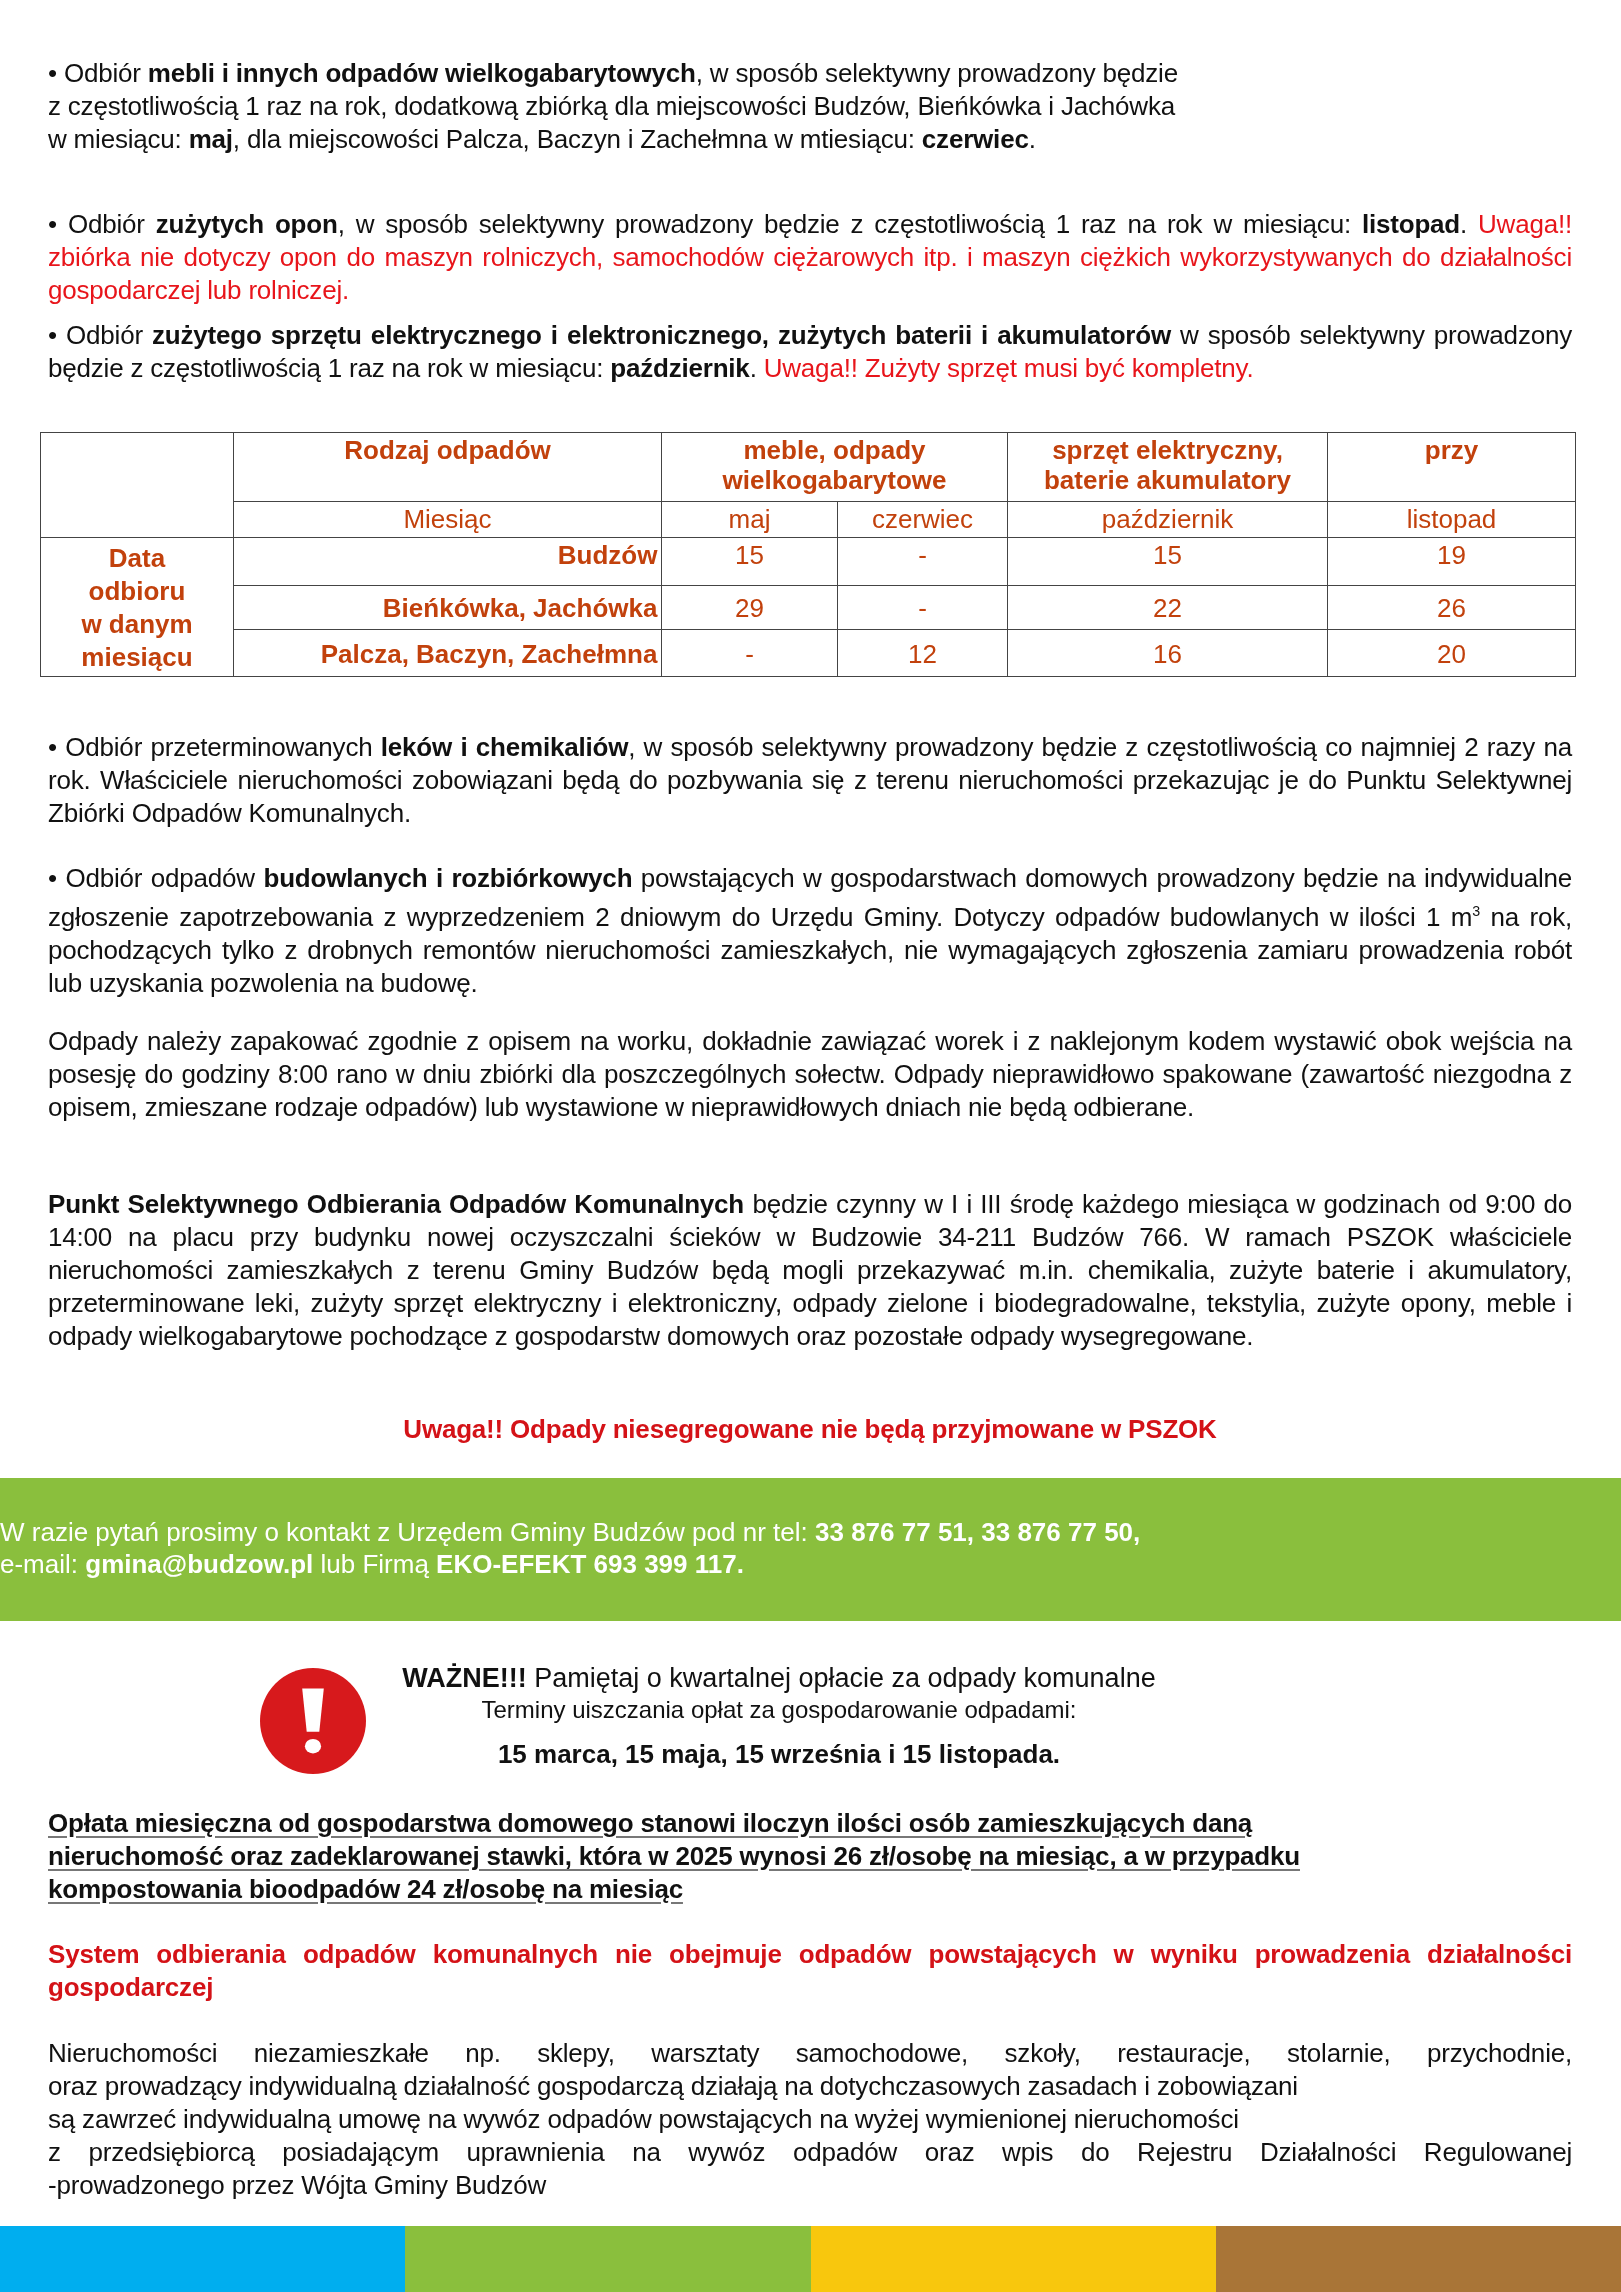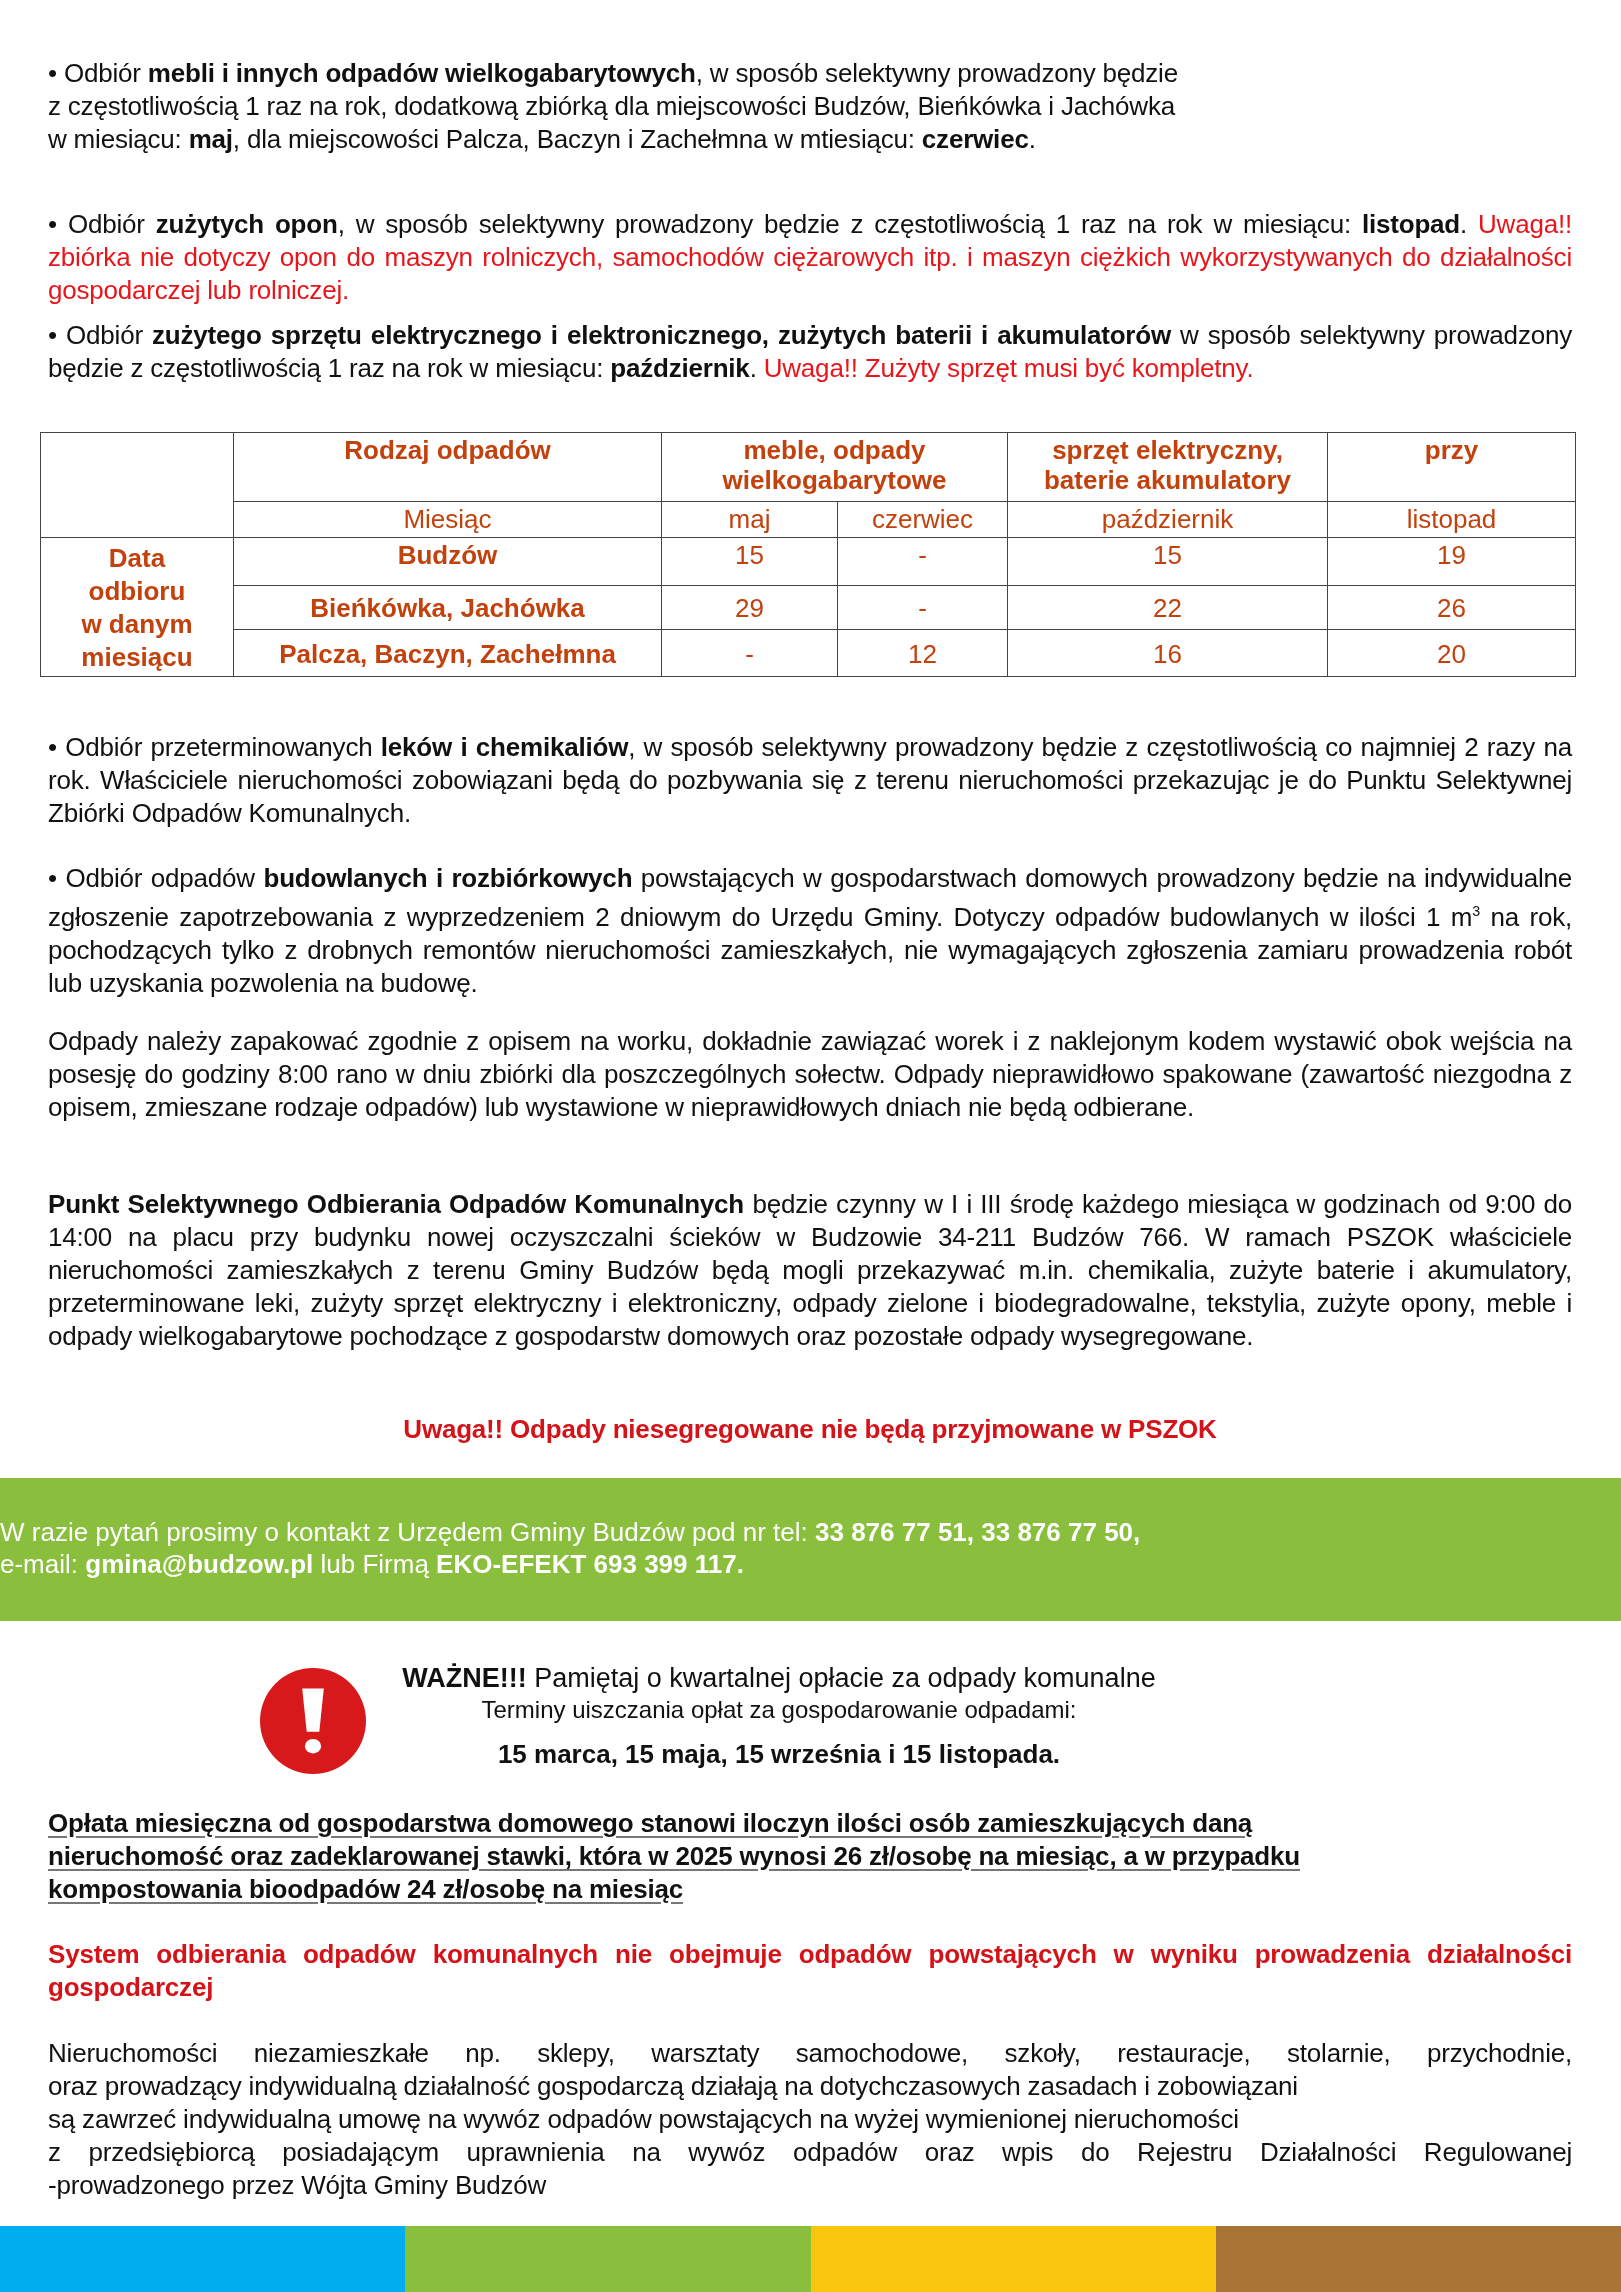--- a/index.html
+++ b/index.html
@@ -20,21 +20,21 @@
 
   
   .tbl {
     position: absolute; left: 40px; top: 432px; width: 1534px; height: 245px;
     border-collapse: collapse; table-layout: fixed;
     font-family: "Liberation Sans", sans-serif; font-size: 26px; color: #c2410c;
   }
   .tbl td { border: 1.8px solid #444; text-align: center; vertical-align: top; padding: 1.8px 3.6px 0; line-height: 30px; }
   .tbl .hdr { font-weight: bold; }
   .tbl .rowhdr { font-weight: bold; vertical-align: middle; line-height: 33px; }
-  .tbl .place { font-weight: bold; }
+  .tbl .place { font-weight: bold; text-align: right; }
   .tbl .num { font-weight: normal; }
 
   .green-band {
     position: absolute; left: 0; top: 1478px; width: 1621px; height: 143px;
     background: #8abf3d; color: #ffffff; text-align: left;
     font-family: "Liberation Sans", sans-serif; font-size: 26px; line-height: 32px;
     padding-top: 38px;
   }
   .green-band .b { font-weight: bold; }
 

